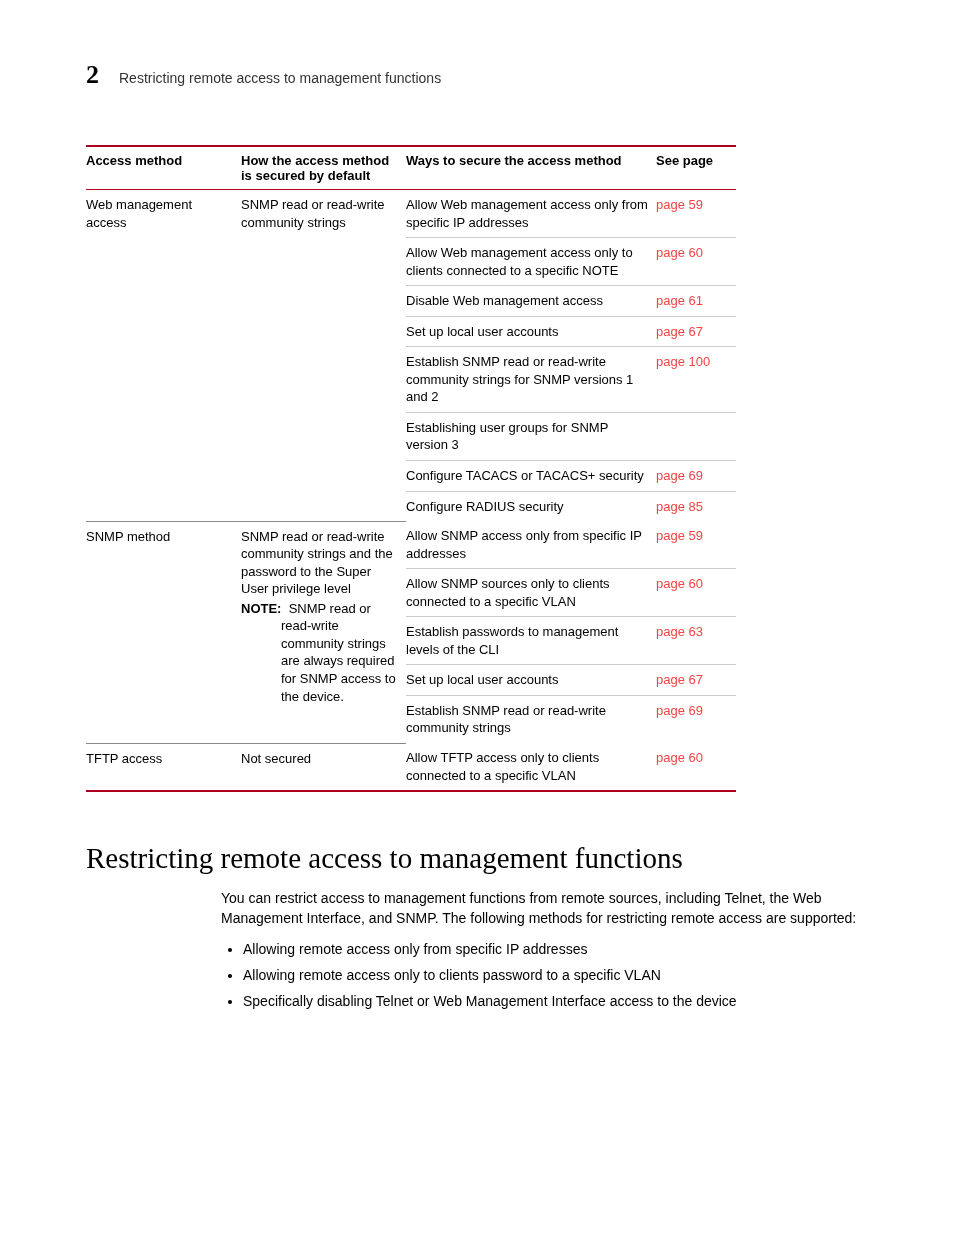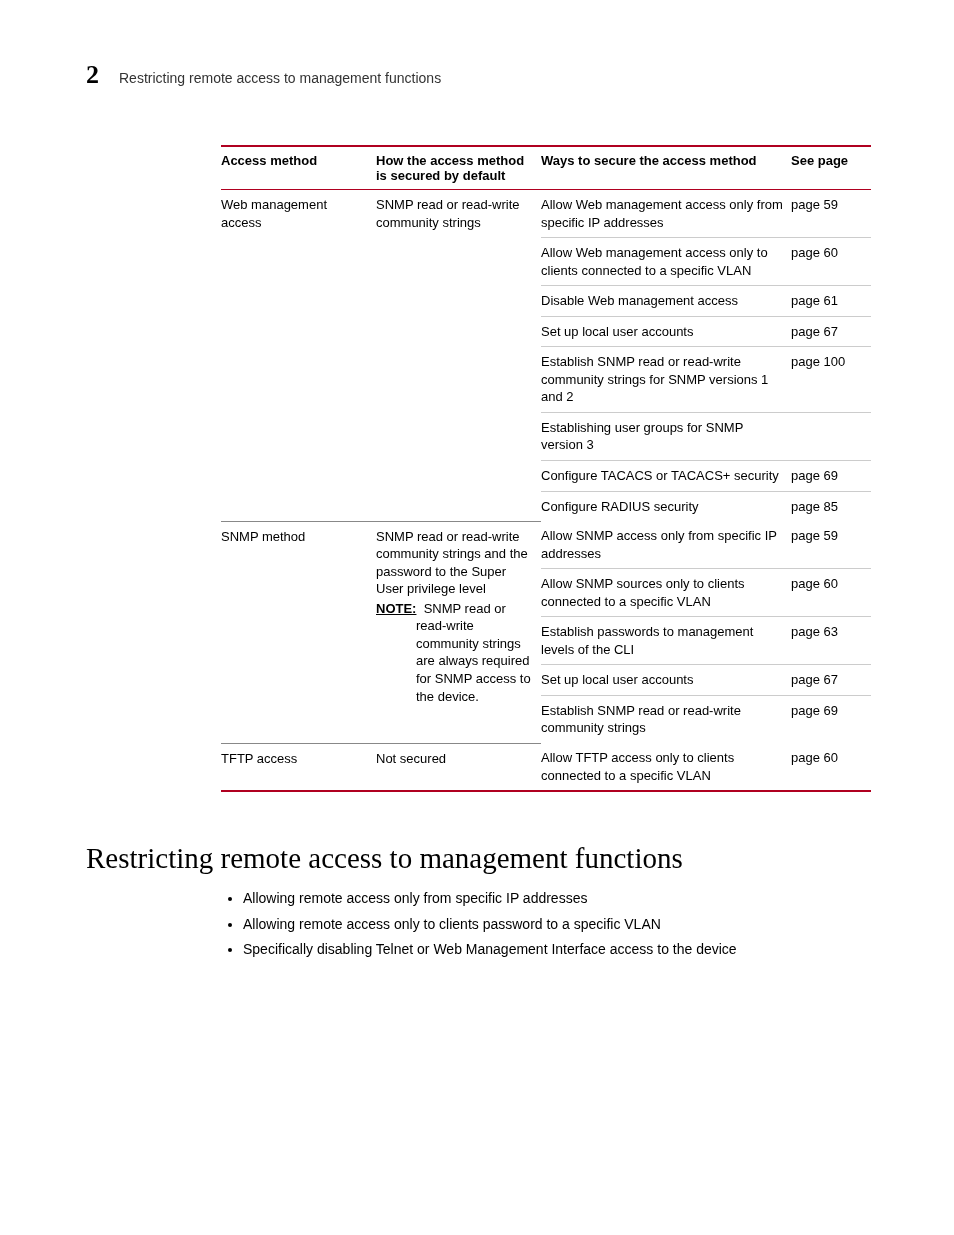--- a/index.html
+++ b/index.html
@@ -37,21 +37,20 @@
     margin-bottom: 4px;
   }
   .table-caption .label {
     font-weight: bold;
     padding-right: 36px;
   }
   .table-caption .text {
     font-weight: bold;
   }
   table.data {
-    margin-left: 135px;
     width: 650px;
     border-collapse: collapse;
     font-size: 13px;
   }
   table.data thead tr {
     border-top: 2px solid #b00020;
     border-bottom: 1px solid #b00020;
   }
   table.data th {
     text-align: left;
@@ -77,26 +76,25 @@
   table.data tbody tr.first td.way,
   table.data tbody tr.first td.pageref,
   table.data tbody tr.group-start td.way,
   table.data tbody tr.group-start td.pageref {
     border-top: none;
   }
   table.data tbody tr.last td {
     border-bottom: 2px solid #b00020;
   }
   a.pageref-link {
-    color: #000000;
+    color: #ef4444;
     text-decoration: none;
   }
   .note-label {
     font-weight: bold;
-    text-decoration: underline;
   }
   h1.section {
     margin: 50px 0 14px 0;
     font-family: Georgia, "Times New Roman", serif;
     font-weight: normal;
     font-size: 29px;
   }
   .body-text {
     margin-left: 135px;
     width: 650px;
@@ -141,21 +139,21 @@
     <tbody>
         <tr class="first">
           <td rowspan="8">Web management access</td>
           <td rowspan="8">
             <div>SNMP read or read-write community strings</div>
           </td>
           <td class="way">Allow Web management access only from specific IP addresses</td>
           <td class="pageref"><a href="#" class="pageref-link">page 59</a></td>
         </tr>
         <tr>
-          <td class="way">Allow Web management access only to clients connected to a specific VLAN</td>
+          <td class="way">Allow Web management access only to clients connected to a specific NOTE</td>
           <td class="pageref"><a href="#" class="pageref-link">page 60</a></td>
         </tr>
         <tr>
           <td class="way">Disable Web management access</td>
           <td class="pageref"><a href="#" class="pageref-link">page 61</a></td>
         </tr>
         <tr>
           <td class="way">Set up local user accounts</td>
           <td class="pageref"><a href="#" class="pageref-link">page 67</a></td>
         </tr>
@@ -206,20 +204,21 @@
             <div>Not secured</div>
           </td>
           <td class="way">Allow TFTP access only to clients connected to a specific VLAN</td>
           <td class="pageref"><a href="#" class="pageref-link">page 60</a></td>
         </tr>
       </tbody>
   </table>
 
   <h1 class="section">Restricting remote access to management functions</h1>
   <div class="body-text">
+    <p>You can restrict access to management functions from remote sources, including Telnet, the Web Management Interface, and SNMP. The following methods for restricting remote access are supported:</p>
     <ul>
         <li>Allowing remote access only from specific IP addresses</li>
         <li>Allowing remote access only to clients password to a specific VLAN</li>
         <li>Specifically disabling Telnet or Web Management Interface access to the device</li>
       </ul>
   </div>
 
 </div>
 
 </body></html>

